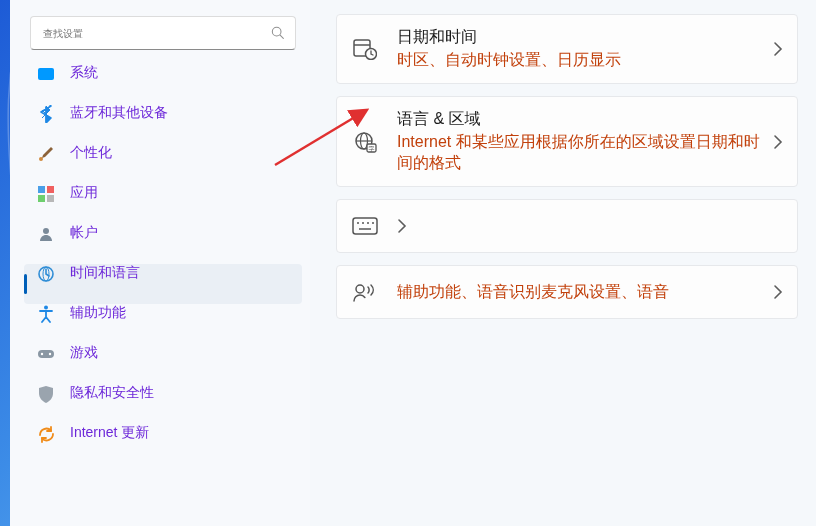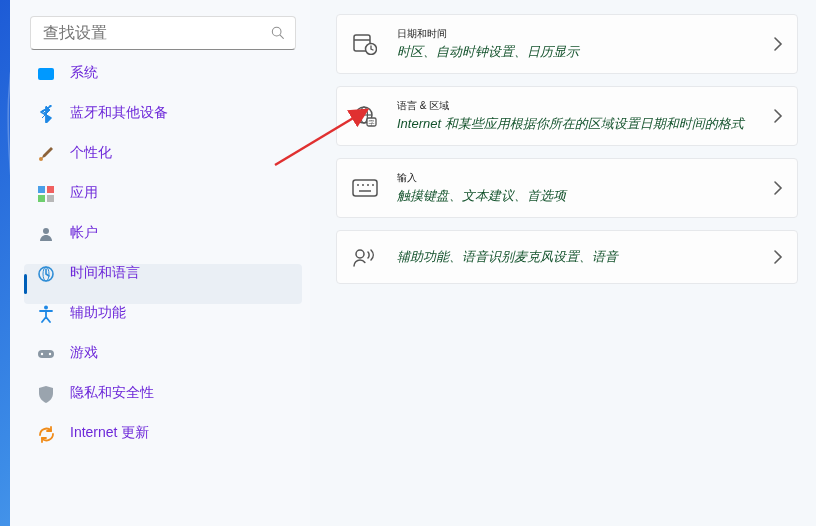--- a/index.html
+++ b/index.html
@@ -33,21 +33,21 @@
     margin: 0 6px 14px 6px;
     position: relative;
   }
   .search input {
     width: 100%;
     height: 34px;
     border: 1px solid #dcdcdc;
     background: #fff;
     border-radius: 4px;
     padding: 0 34px 0 12px;
-    font-size: 16px;
+    font-size: 10px;
     outline: none;
     color: #444;
     border-bottom: 1.5px solid #8a8a8a;
   }
   .search .search-icon {
     position: absolute;
     right: 10px; top: 50%; transform: translateY(-50%);
     width: 16px; height: 16px;
     opacity: .65;
   }
@@ -99,22 +99,22 @@
     cursor: pointer;
   }
   .card .card-icon {
     width: 28px; height: 28px;
     display: inline-flex;
     align-items: center; justify-content: center;
     margin-right: 18px;
     color: #4a4a4a;
   }
   .card .card-text { flex: 1; }
-  .card .card-title { font-size: 10px; color: #1a1a1a; margin-bottom: 2px; }
-  .card .card-sub { font-size: 13px; color: #14532d; font-style: italic; }
+  .card .card-title { font-size: 16px; color: #1a1a1a; margin-bottom: 2px; }
+  .card .card-sub { font-size: 16px; color: #c2410c; }
   .card .chevron { color: #5c5c5c; }
 
   
   .arrow {
     position: absolute;
     z-index: 5;
     left: 260px; top: 90px;
     width: 120px; height: 80px;
     pointer-events: none;
   }
@@ -280,24 +280,20 @@
       <span class="card-icon">
         <svg width="26" height="18" viewBox="0 0 26 18">
             <rect x="1" y="1" width="24" height="16" rx="2.5" fill="none" stroke="#555" stroke-width="1.5"></rect>
             <line x1="5" y1="6" x2="7" y2="6" stroke="#555" stroke-width="1.5"></line>
             <line x1="10" y1="6" x2="12" y2="6" stroke="#555" stroke-width="1.5"></line>
             <line x1="15" y1="6" x2="17" y2="6" stroke="#555" stroke-width="1.5"></line>
             <line x1="20" y1="6" x2="22" y2="6" stroke="#555" stroke-width="1.5"></line>
             <line x1="7" y1="12" x2="19" y2="12" stroke="#555" stroke-width="1.5"></line>
           </svg>
       </span>
-      <div class="card-text">
-        <div class="card-title">输入</div>
-        <div class="card-sub">触摸键盘、文本建议、首选项</div>
-      </div>
       <svg class="chevron" width="10" height="16" viewBox="0 0 10 16">
           <path d="M2 2l6 6-6 6" fill="none" stroke="currentColor" stroke-width="1.6" stroke-linecap="round"></path>
         </svg>
     </div>
 
     <div class="card">
       <span class="card-icon">
         <svg width="24" height="22" viewBox="0 0 24 22">
             <circle cx="7" cy="8" r="4" fill="none" stroke="#555" stroke-width="1.5"></circle>
             <path d="M1 20c0-3.3 2.7-6 6-6 2 0 3.8 1 4.9 2.5" fill="none" stroke="#555" stroke-width="1.5" stroke-linecap="round"></path>

